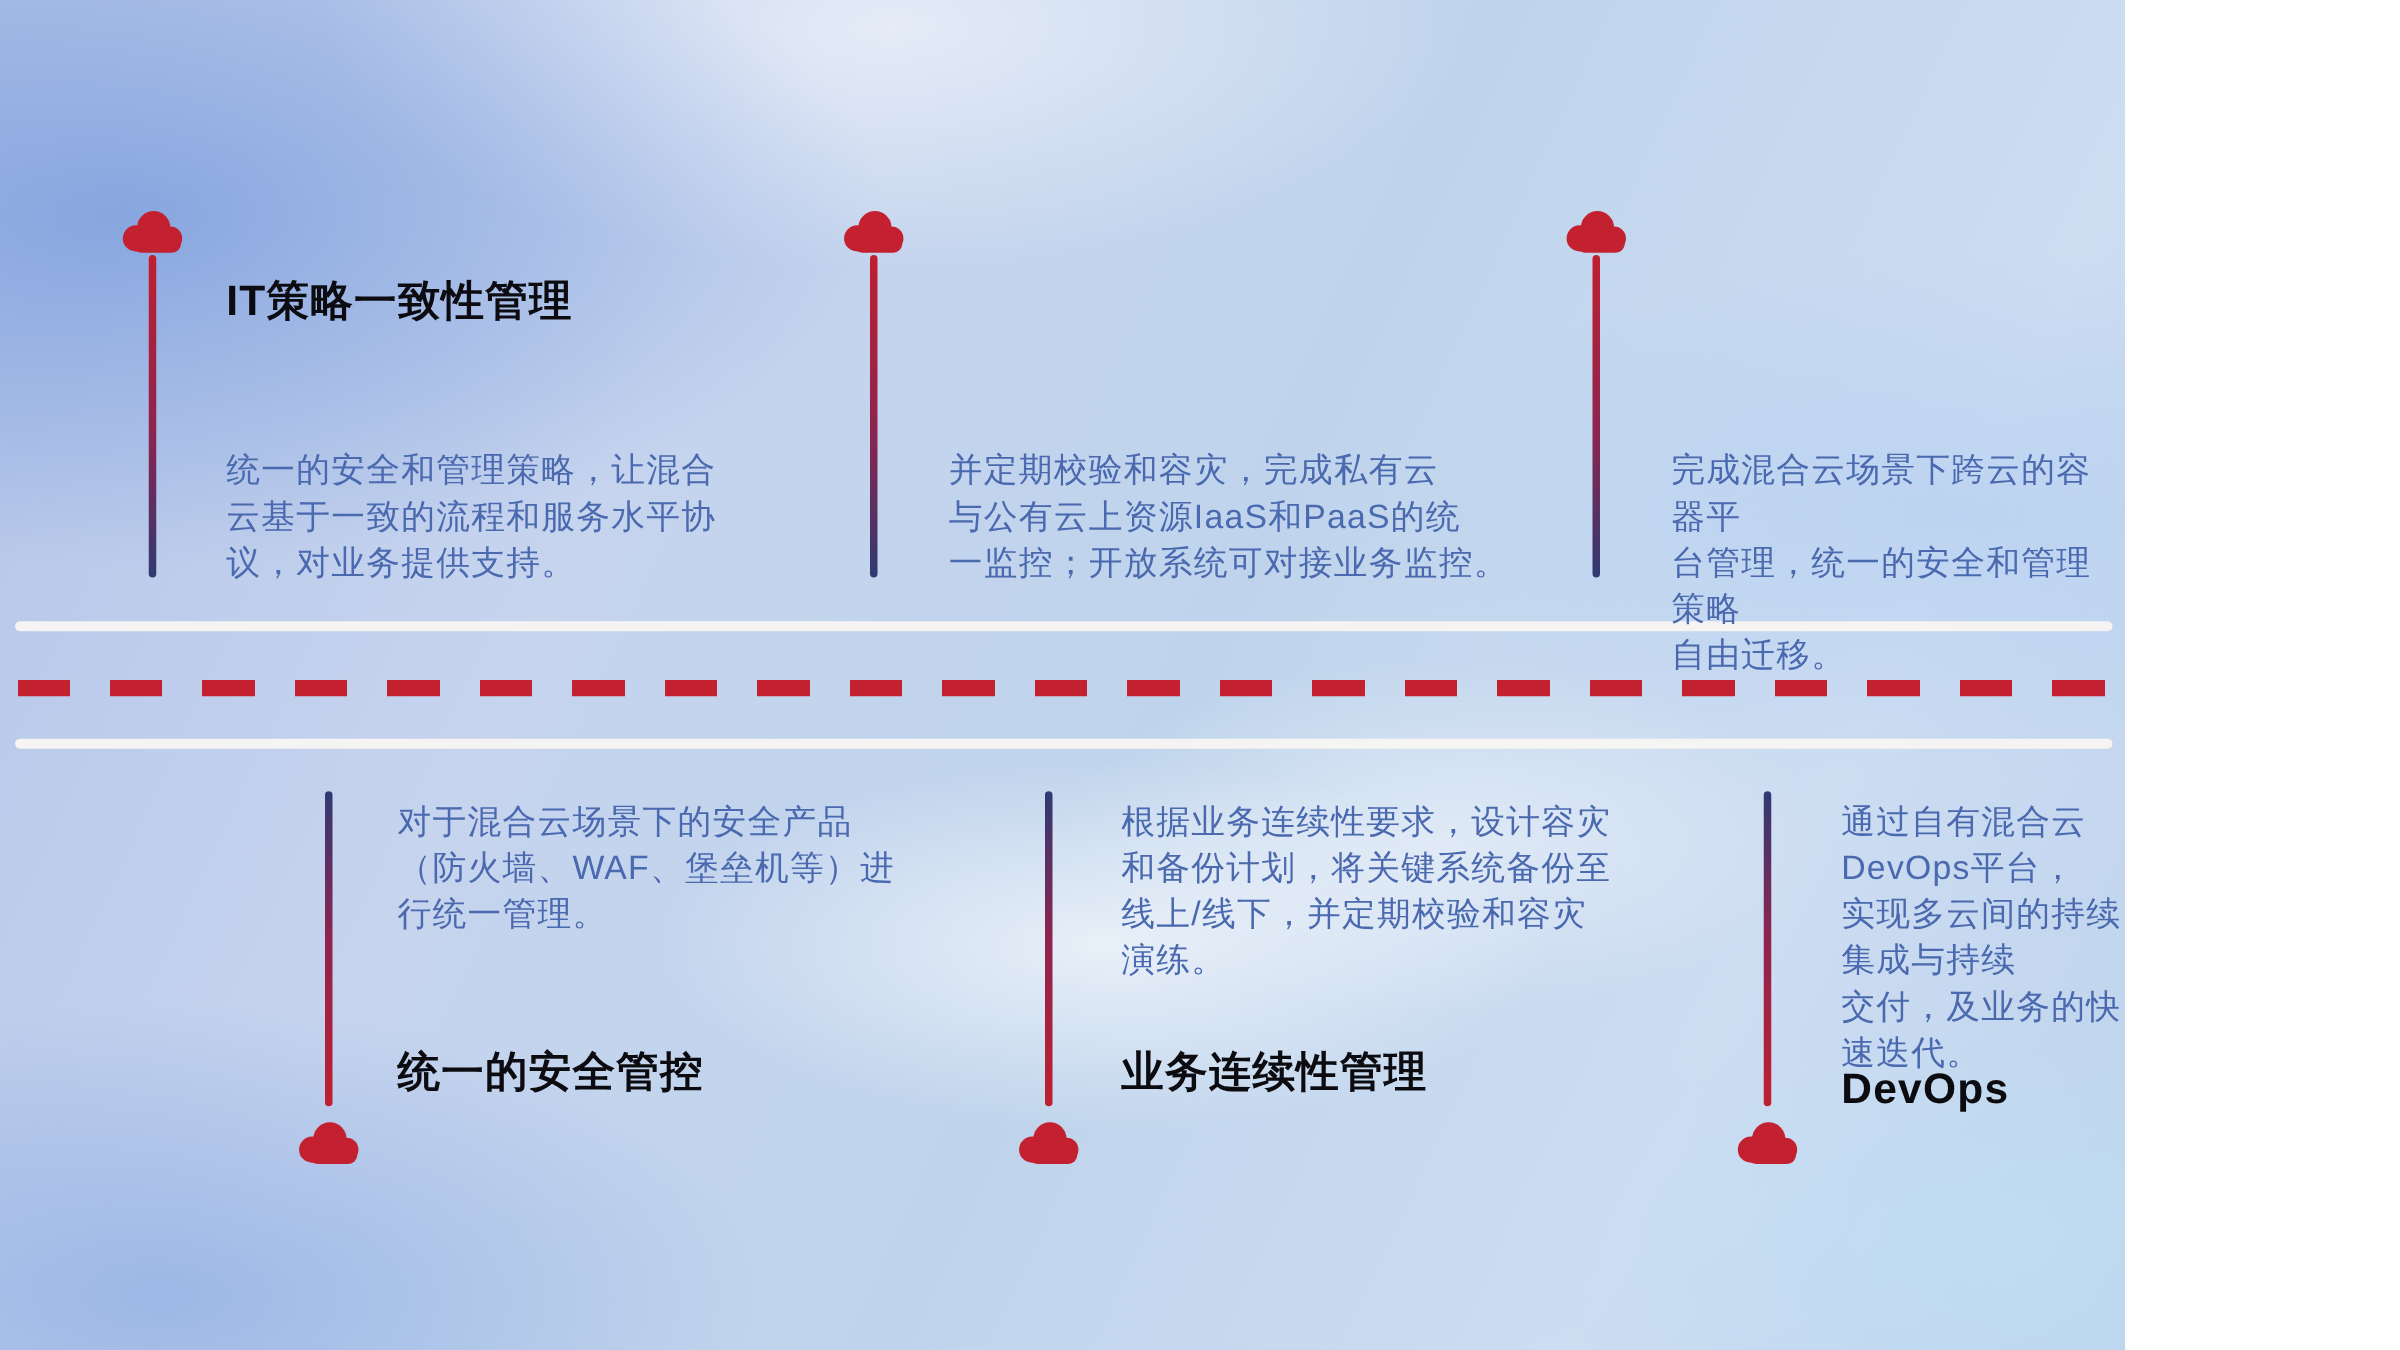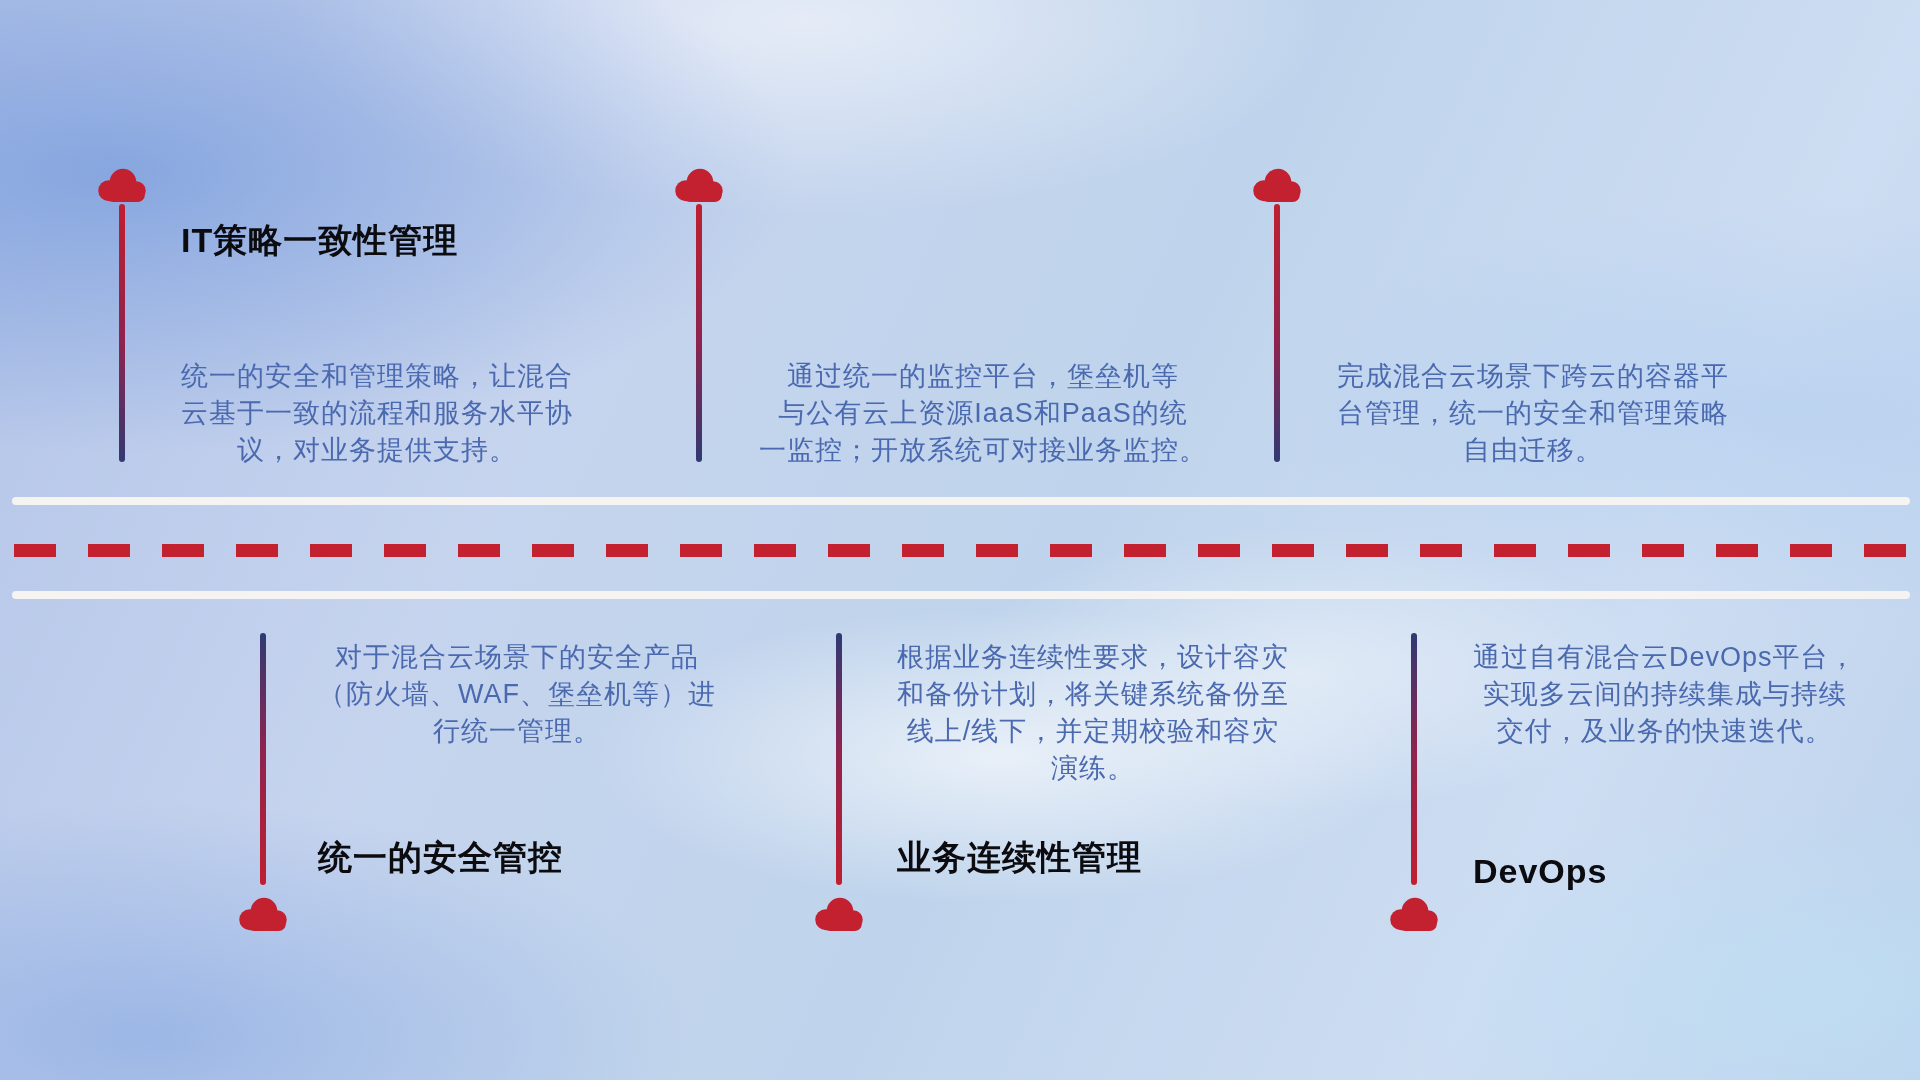--- a/index.html
+++ b/index.html
@@ -7,21 +7,21 @@
     padding: 0;
   }
   body {
     width: 1920px;
     height: 1080px;
     overflow: hidden;
     font-family: "Liberation Sans", "DejaVu Sans", sans-serif;
   }
   .canvas {
     position: relative;
-    width: 1920px;
+    width: 1700px;
     height: 1080px;
     background:
       radial-gradient(55% 40% at 6% 16%, rgba(95,138,215,0.55), rgba(95,138,215,0) 65%),
       radial-gradient(45% 30% at 42% 2%, rgba(255,255,255,0.55), rgba(255,255,255,0) 60%),
       radial-gradient(34% 22% at 52% 70%, rgba(255,255,255,0.65), rgba(255,255,255,0) 62%),
       radial-gradient(30% 22% at 68% 62%, rgba(255,255,255,0.45), rgba(255,255,255,0) 60%),
       radial-gradient(40% 30% at 92% 38%, rgba(172,202,240,0.5), rgba(172,202,240,0) 65%),
       radial-gradient(45% 35% at 8% 96%, rgba(116,156,222,0.5), rgba(116,156,222,0) 62%),
       radial-gradient(40% 28% at 95% 92%, rgba(190,225,245,0.6), rgba(190,225,245,0) 62%),
       linear-gradient(115deg, #b3c4e8 0%, #c6d4ee 30%, #bfd4ec 55%, #cdddf2 80%, #bcd2ec 100%);
@@ -90,21 +90,20 @@
     color: #0b0b10;
     white-space: nowrap;
   }
   .feature-desc {
     margin: 0;
     font-size: 27px;
     line-height: 37px;
     letter-spacing: 1px;
     color: #4a69af;
     white-space: pre-line;
-    text-align: center;
   }
 </style>
 </head>
 <body>
 
 <div class="canvas">
 
   <div class="road-line top"></div>
   <div class="road-dash"></div>
   <div class="road-line bottom"></div>
@@ -135,21 +134,21 @@
 议，对业务提供支持。</p>
   </div>
 
   <div class="pin top-pin" style="left:671px">
     <svg class="cloud" viewBox="0 0 58 40">
         <use href="#cloud-shape"></use>
       </svg>
     <div class="connector down"></div>
   </div>
   <div class="content" style="left:759px; top:358px">
-    <p class="feature-desc">通过统一的监控平台，堡垒机等
+    <p class="feature-desc">并定期校验和容灾，完成私有云
 与公有云上资源IaaS和PaaS的统
 一监控；开放系统可对接业务监控。</p>
   </div>
 
   <div class="pin top-pin" style="left:1249px">
     <svg class="cloud" viewBox="0 0 58 40">
         <use href="#cloud-shape"></use>
       </svg>
     <div class="connector down"></div>
   </div>

